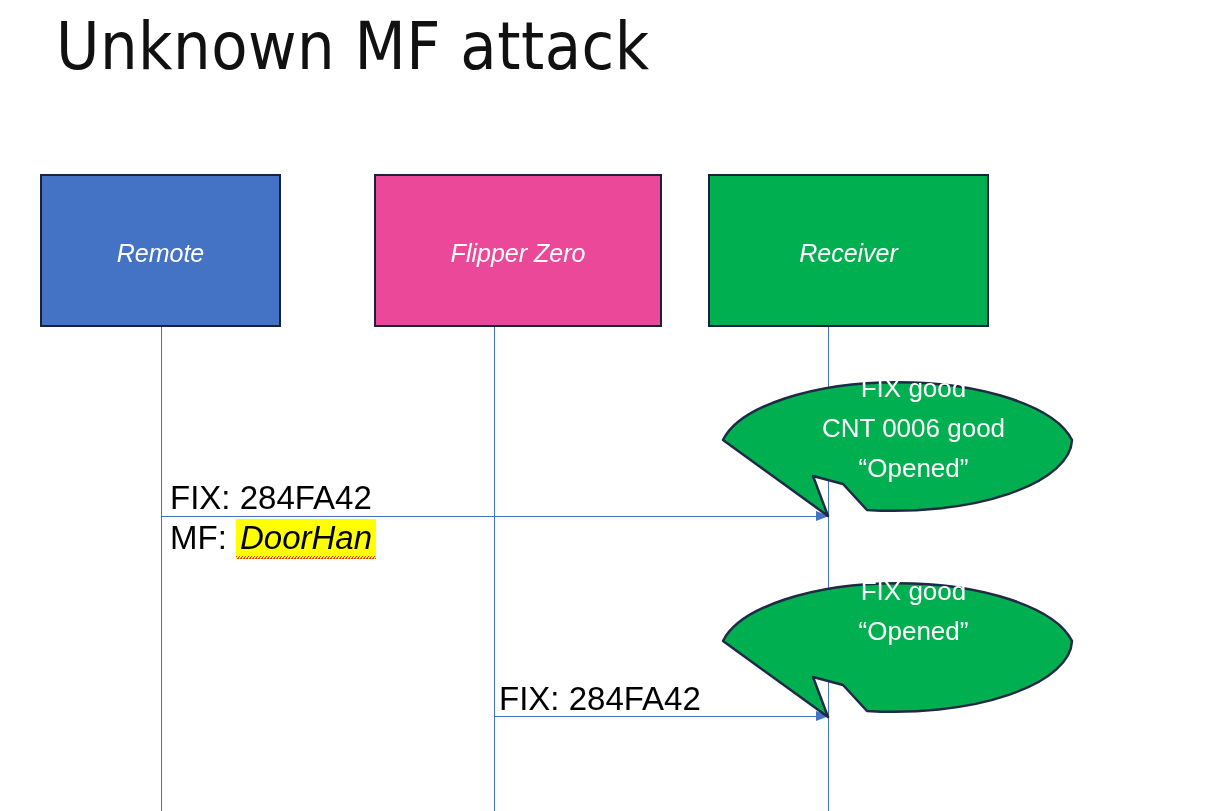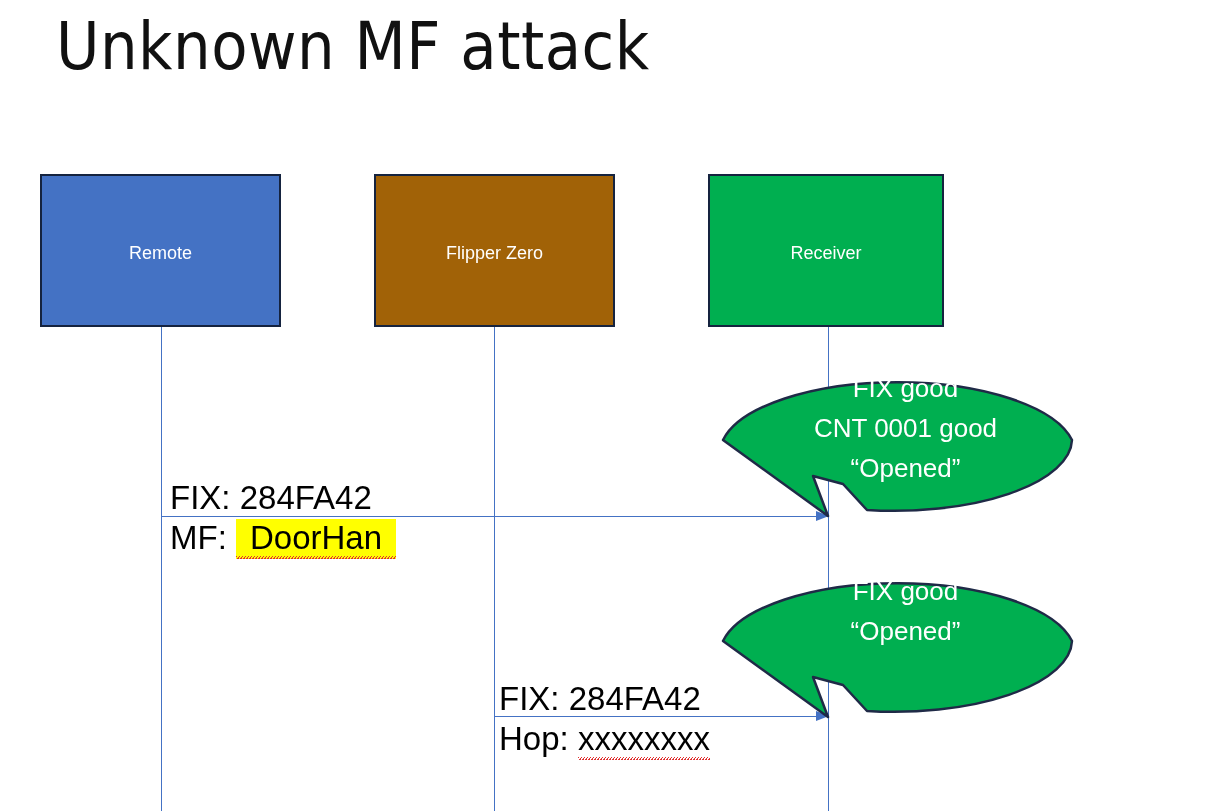--- a/index.html
+++ b/index.html
@@ -30,32 +30,33 @@
     letter-spacing: 0.5px;
     white-space: nowrap;
   }
 
   
   .actor-box {
     position: absolute;
     box-sizing: border-box;
     border: 2px solid #15233f;
     color: #ffffff;
-    font-size: 18px;
+    font-size: 25px;
     line-height: 30px;
     text-align: center;
     display: flex;
     align-items: flex-start;
     justify-content: center;
     padding-top: 62px;
     user-select: none;
+    font-style: italic;
   }
   #box-remote  { left: 40px;  top: 174px; width: 241px; height: 153px; background: #4472C4; }
-  #box-flipper { left: 374px; top: 174px; width: 241px; height: 153px; background: #a16207; }
-  #box-receiver{ left: 708px; top: 174px; width: 236px; height: 153px; background: #00AF50; }
+  #box-flipper { left: 374px; top: 174px; width: 288px; height: 153px; background: #ec4899; }
+  #box-receiver{ left: 708px; top: 174px; width: 281px; height: 153px; background: #00AF50; }
 
   
   .lifeline {
     position: absolute;
     width: 1px;
     background: #4472C4;
   }
   #lifeline-remote   { left: 161px; top: 327px; height: 484px; }
   #lifeline-flipper  { left: 494px; top: 327px; height: 484px; }
   #lifeline-receiver { left: 828px; top: 327px; height: 484px; }
@@ -88,39 +89,40 @@
     color: #000000;
     white-space: nowrap;
     user-select: none;
   }
   #labels-1 { left: 170px; top: 478px; }
   #labels-2 { left: 499px; top: 679px; }
   .msg-line { height: 40px; }
 
   .hl {
     background: #FFFF00;
-    padding: 0 14px;
+    padding: 0 4px;
+    font-style: italic;
   }
   .spell {
     background-image: repeating-linear-gradient(
         125deg,
         #e03131 0, #e03131 1.2px,
         transparent 1.2px, transparent 2.4px);
     background-repeat: repeat-x;
     background-size: 6px 3px;
     background-position: 0 bottom;
     padding-bottom: 3px;
   }
 
   
   .callout { position: absolute; }
   .callout svg { display: block; overflow: visible; }
   .callout-text {
     position: absolute;
-    left: 8px;
+    left: 16px;
     width: 100%;
     text-align: center;
     color: #ffffff;
     font-size: 26px;
     line-height: 40px;
     user-select: none;
     pointer-events: none;
   }
   #callout-1 { left: 715px; top: 355px; width: 365px; height: 165px; }
   #callout-2 { left: 715px; top: 556px; width: 365px; height: 165px; }
@@ -151,30 +153,29 @@
   <div class="msg-arrow" id="arrow-1"></div>
   <div class="msg-arrow" id="arrow-2"></div>
 
   <div class="msg-labels" id="labels-1">
     <div class="msg-line"><span>FIX: </span><span>284FA42</span></div>
     <div class="msg-line"><span>MF: </span><span class="hl spell">DoorHan</span></div>
   </div>
 
   <div class="msg-labels" id="labels-2">
     <div class="msg-line"><span>FIX: </span><span>284FA42</span></div>
-    <div class="msg-line"><span>Hop: </span><span class="spell">xxxxxxxx</span></div>
   </div>
 
   <div class="callout" id="callout-1">
     <svg width="365" height="165" viewBox="0 0 365 165">
       <path d="M 8,85 A 178,72 0 0 1 357,85 A 178,72 0 0 1 152,155 L 128,129 L 98,121 L 113,161 Z" fill="#00AF50" stroke="#1F2A47" stroke-width="2.5" stroke-linejoin="round"></path>
     </svg>
     <div class="callout-text">
       <div>FIX good</div>
-      <div>CNT 0001 good</div>
+      <div>CNT 0006 good</div>
       <div>“Opened”</div>
     </div>
   </div>
 
   <div class="callout" id="callout-2">
     <svg width="365" height="165" viewBox="0 0 365 165">
       <path d="M 8,85 A 178,72 0 0 1 357,85 A 178,72 0 0 1 152,155 L 128,129 L 98,121 L 113,161 Z" fill="#00AF50" stroke="#1F2A47" stroke-width="2.5" stroke-linejoin="round"></path>
     </svg>
     <div class="callout-text">
       <div>FIX good</div>

